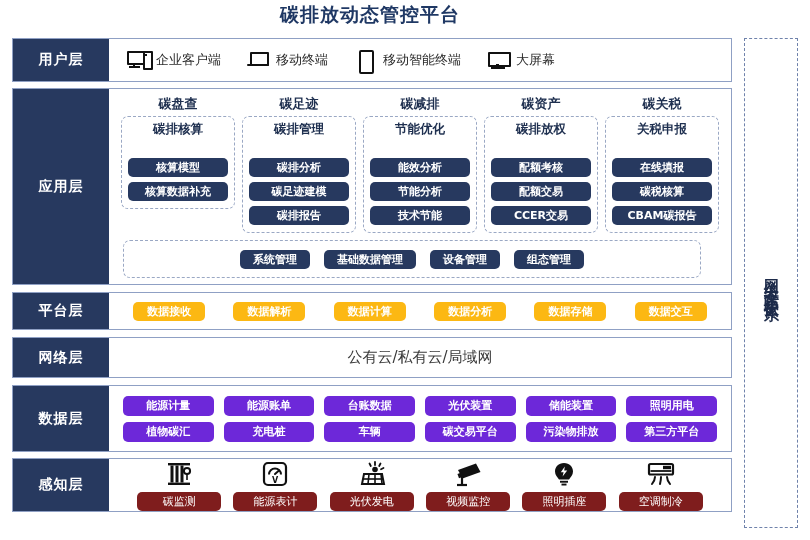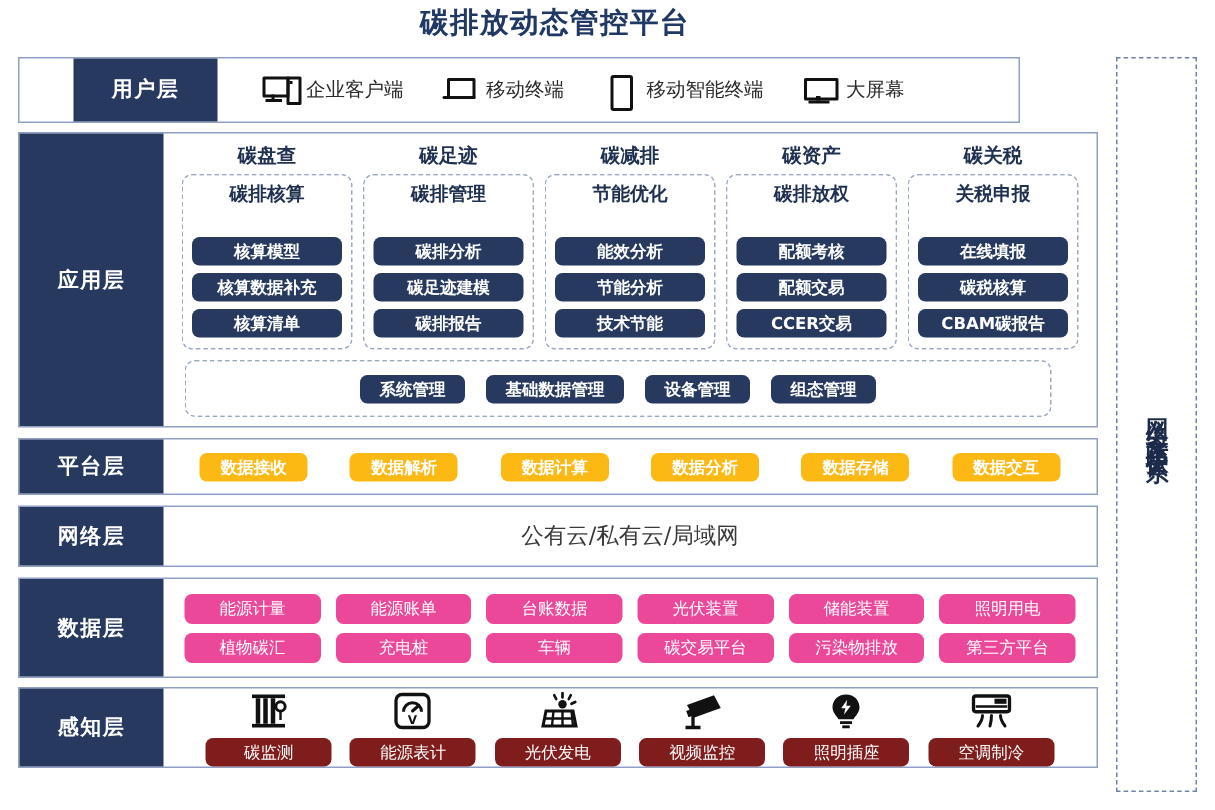--- a/index.html
+++ b/index.html
@@ -42,27 +42,26 @@
   }
   .layer-body{
     flex:1 1 auto;
     position:relative;
     box-sizing:border-box;
     display:flex;
     align-items:center;
   }
 
   
-  #layer-user{left:12px;top:38px;width:668px;height:44px;padding-left:36px;}
+  #layer-user{left:12px;top:38px;width:720px;height:44px;}
   .user-items{
     display:flex;align-items:center;
     width:100%;
     padding-left:18px;
     gap:26px;
-    margin-left:12px;
   }
   .user-item{display:flex;align-items:center;gap:7px;}
   .user-item .lbl{font-size:13px;color:#2b2b2b;font-weight:normal;}
   .uicon{display:inline-block;width:22px;height:20px;position:relative;}
 
   
   .ic-desktop .scr{position:absolute;left:0;top:1px;width:14px;height:10px;border:2px solid #111;border-radius:1px;}
   .ic-desktop .stand{position:absolute;left:6px;top:13px;width:2px;height:3px;background:#111;}
   .ic-desktop .base{position:absolute;left:2px;top:16px;width:11px;height:2px;background:#111;}
   .ic-desktop .tower{position:absolute;left:16px;top:1px;width:6px;height:15px;border:2px solid #111;border-radius:1px;}
@@ -155,22 +154,22 @@
   .data-grid{
     width:100%;
     display:flex;flex-direction:column;
     gap:6px;
     padding:0 14px;
     box-sizing:border-box;
   }
   .data-row{display:flex;justify-content:space-between;gap:10px;}
   .data-cell{
     flex:1 1 0;
-    background:#ec4899;color:#fff;
-    border-radius:5px;font-size:11px;font-weight:normal;
+    background:#6d28d9;color:#fff;
+    border-radius:5px;font-size:11px;font-weight:bold;
     height:20px;
     display:flex;align-items:center;justify-content:center;
     white-space:nowrap;
   }
 
   
   #layer-sense{left:12px;top:458px;width:720px;height:54px;}
   .sense-grid{
     width:100%;display:flex;justify-content:space-between;
     padding:0 22px;box-sizing:border-box;
@@ -258,21 +257,20 @@
     <div class="layer-body app-body">
 
       <div class="app-cols">
 
         <div class="app-col">
           <div class="app-col-title">碳盘查</div>
           <div class="app-dashbox">
             <div class="app-sub-title">碳排核算</div>
             <div class="pill">核算模型</div>
             <div class="pill">核算数据补充</div>
-            <div class="pill">核算清单</div>
           </div>
         </div>
 
         <div class="app-col">
           <div class="app-col-title">碳足迹</div>
           <div class="app-dashbox">
             <div class="app-sub-title">碳排管理</div>
             <div class="pill">碳排分析</div>
             <div class="pill">碳足迹建模</div>
             <div class="pill">碳排报告</div>

